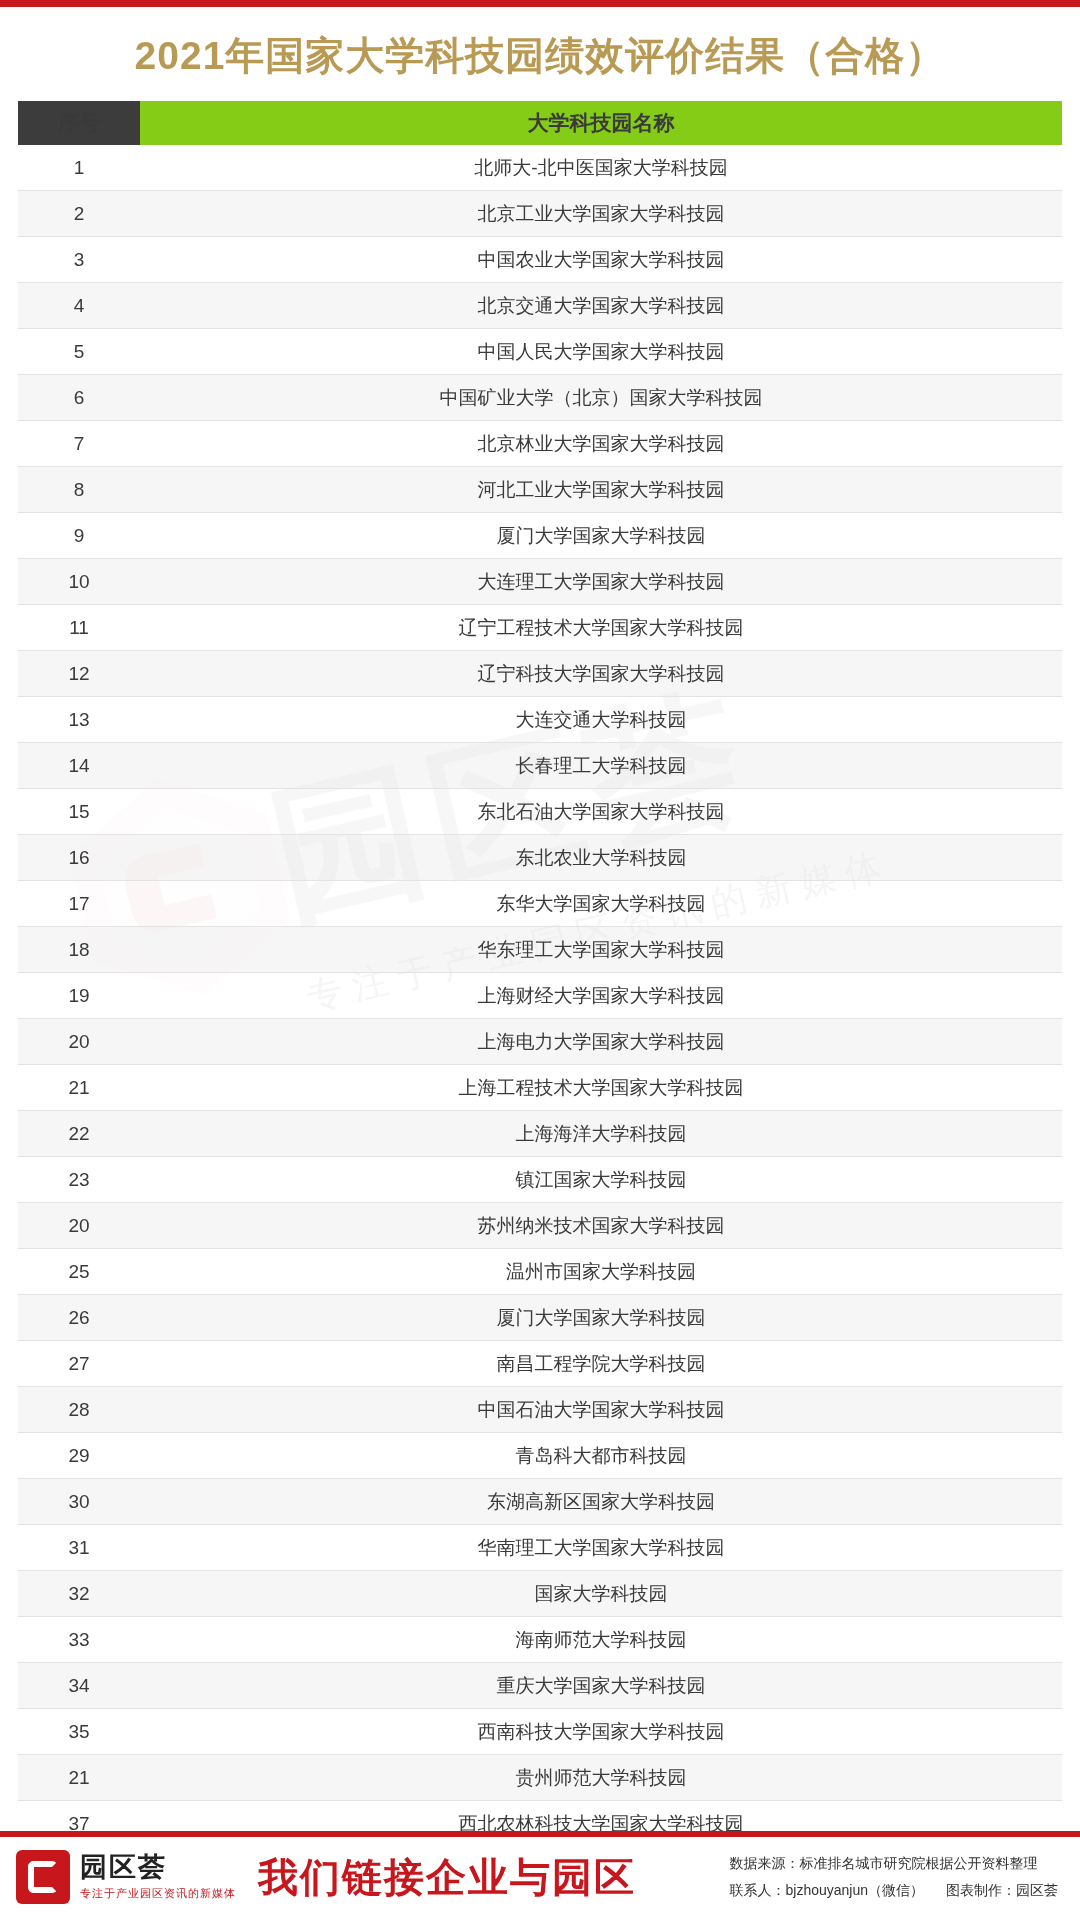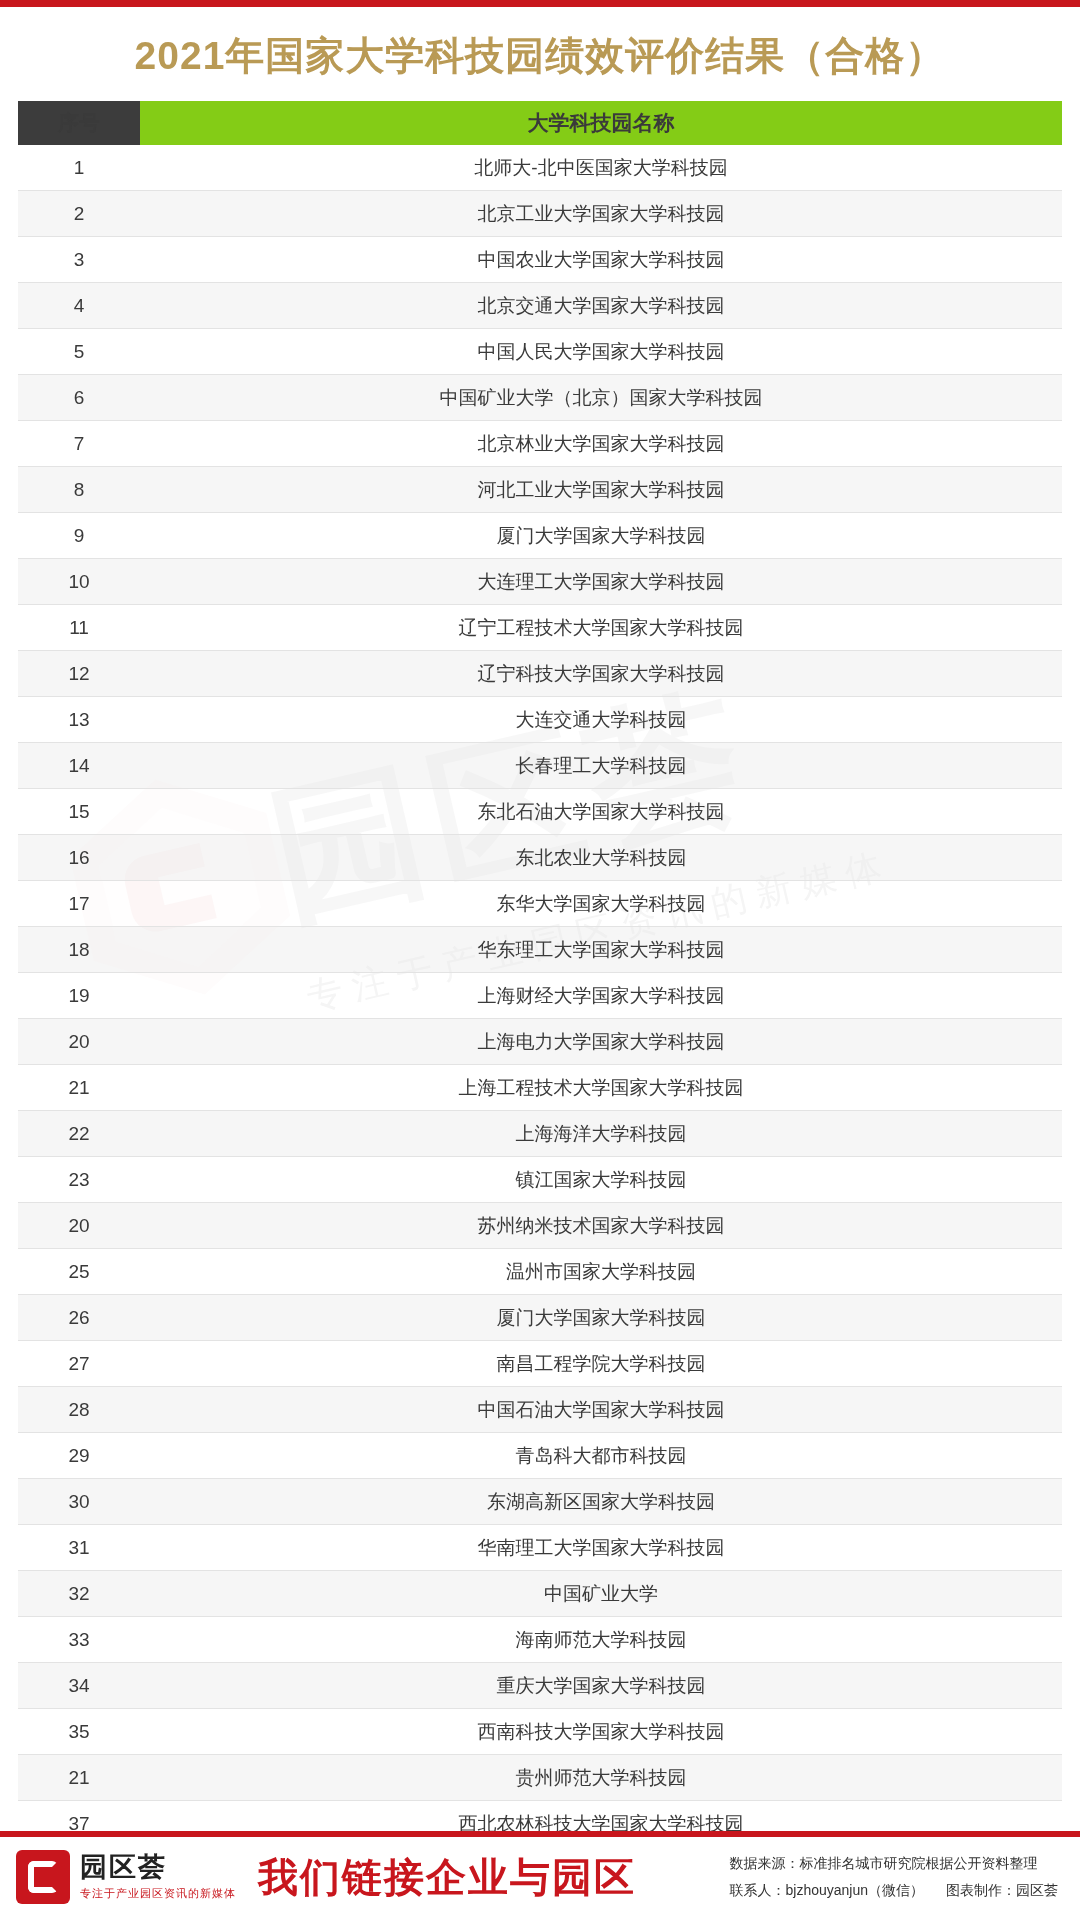--- a/index.html
+++ b/index.html
@@ -327,21 +327,21 @@
           <tr class="even">
             <td class="c-idx">30</td>
             <td class="c-name">东湖高新区国家大学科技园</td>
           </tr>
           <tr class="odd">
             <td class="c-idx">31</td>
             <td class="c-name">华南理工大学国家大学科技园</td>
           </tr>
           <tr class="even">
             <td class="c-idx">32</td>
-            <td class="c-name">中国矿业大学</td>
+            <td class="c-name">国家大学科技园</td>
           </tr>
           <tr class="odd">
             <td class="c-idx">33</td>
             <td class="c-name">海南师范大学科技园</td>
           </tr>
           <tr class="even">
             <td class="c-idx">34</td>
             <td class="c-name">重庆大学国家大学科技园</td>
           </tr>
           <tr class="odd">

